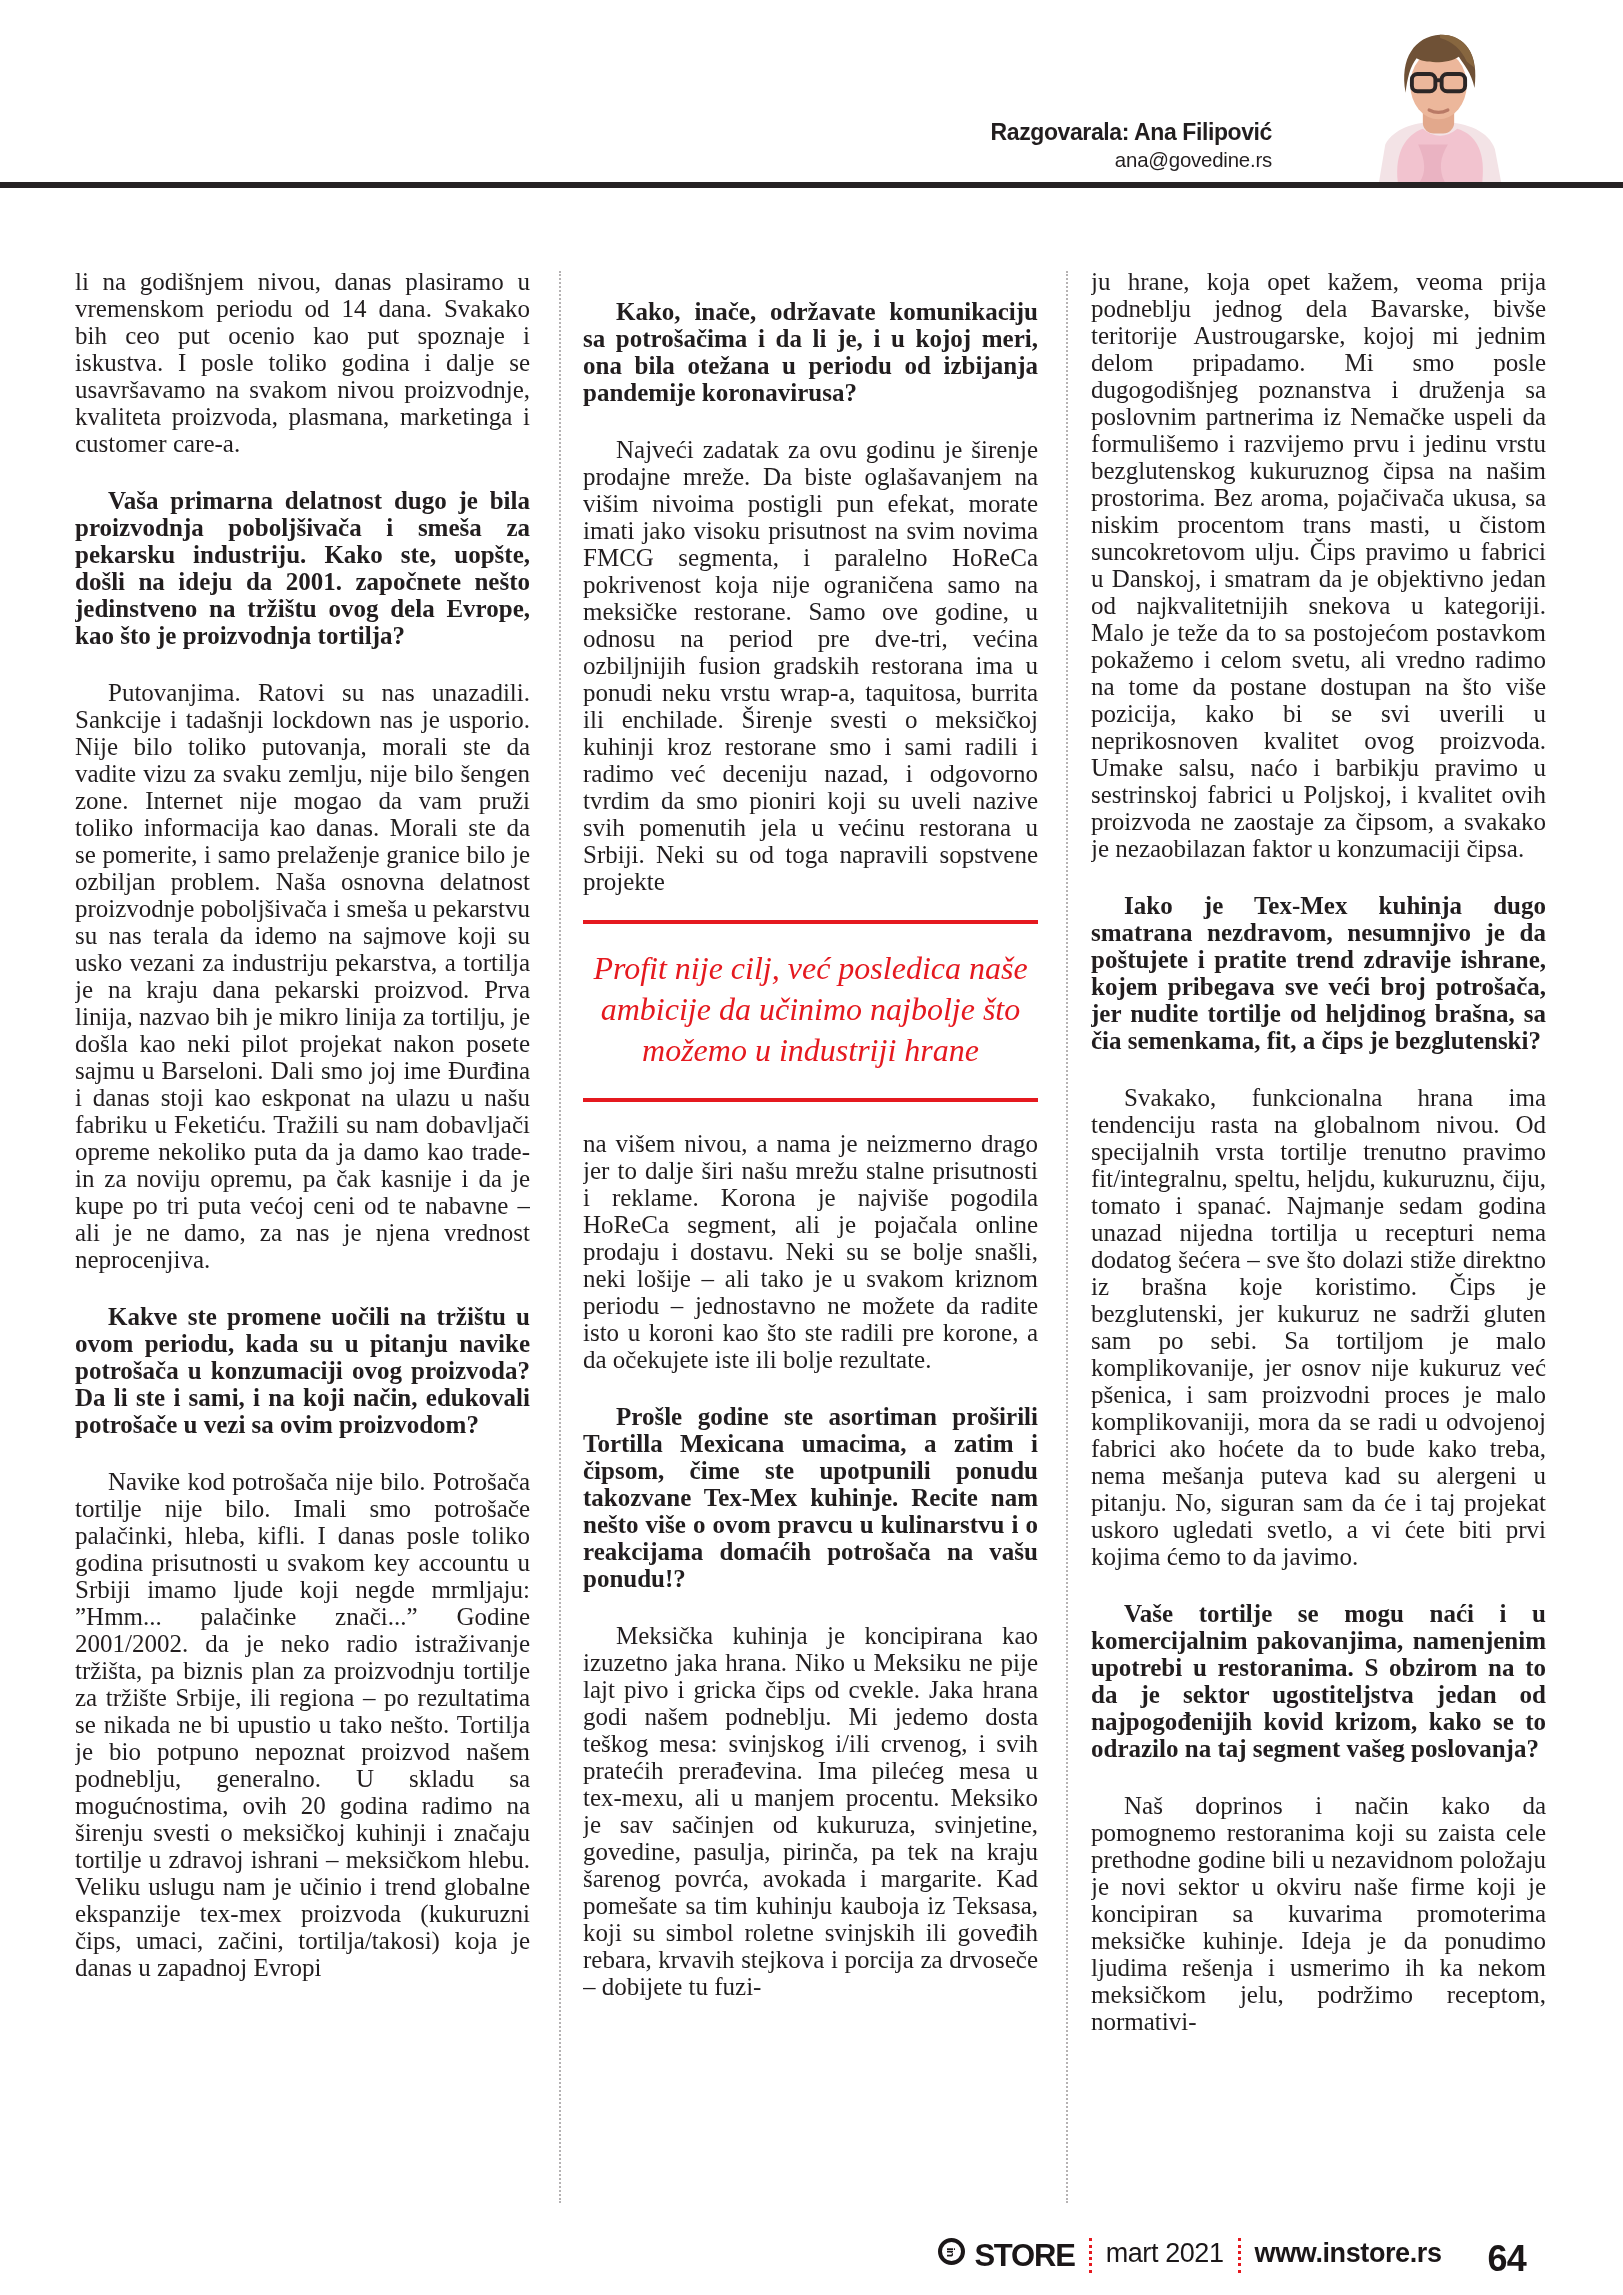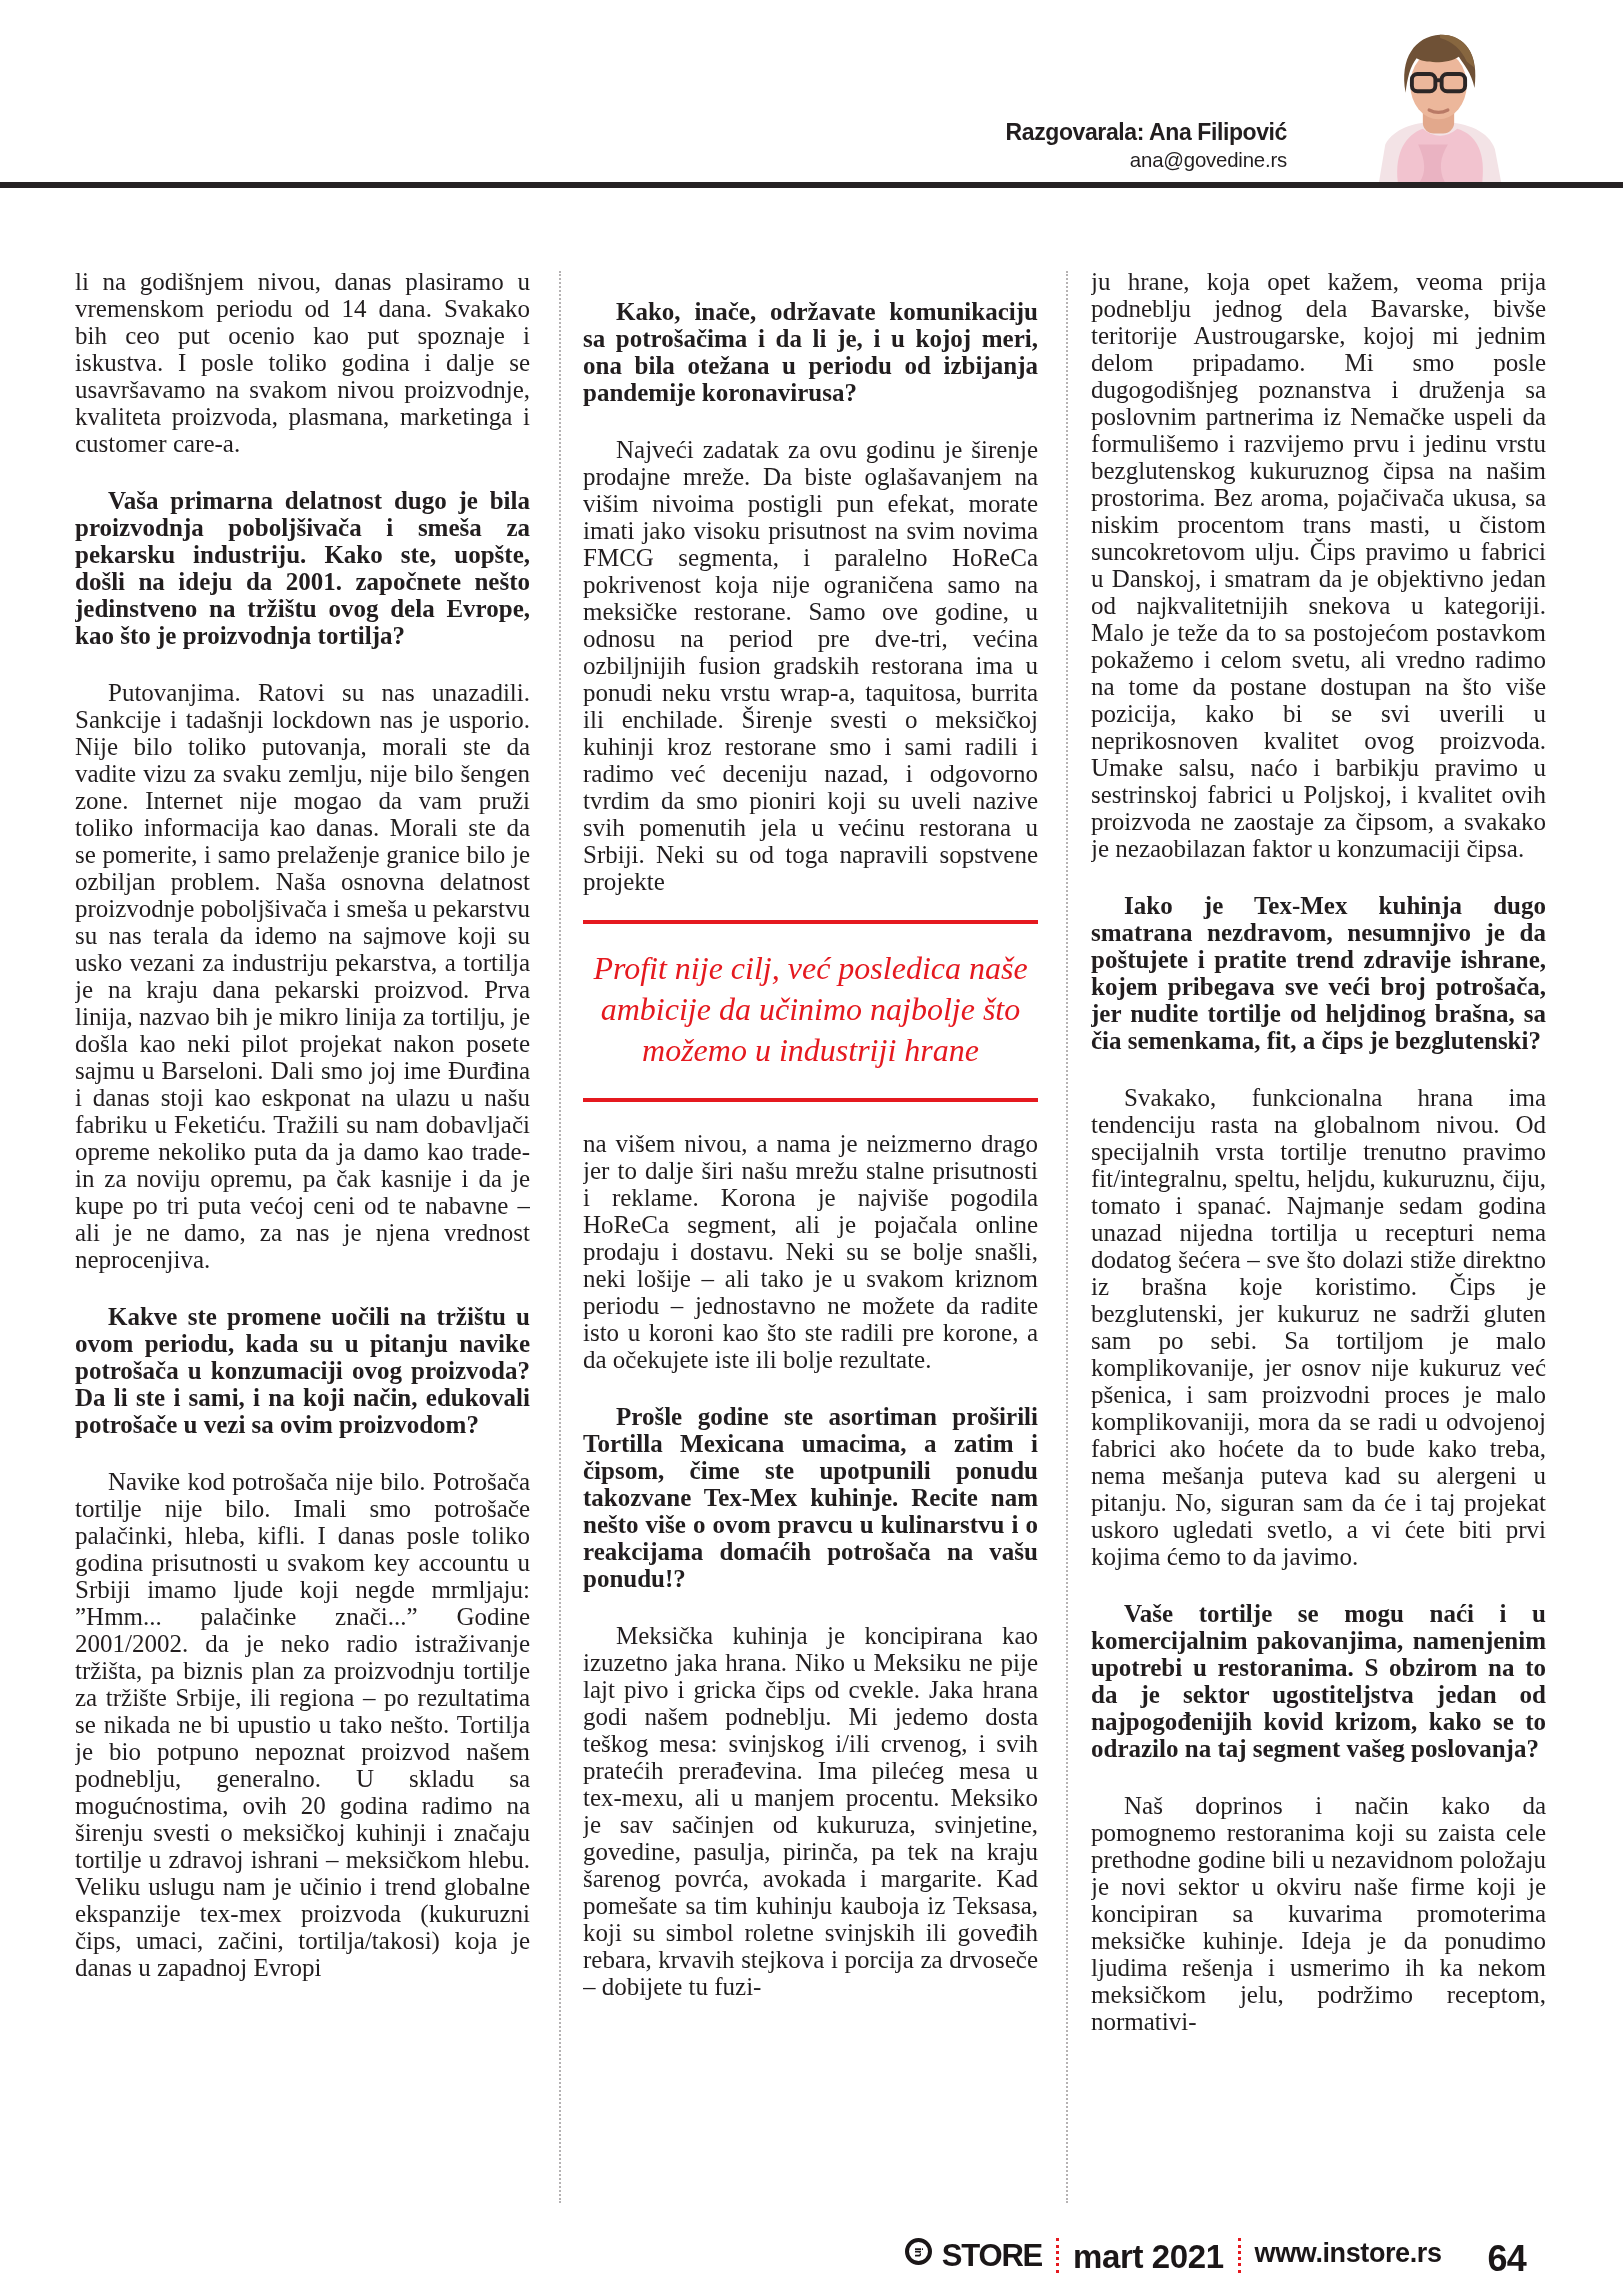--- a/index.html
+++ b/index.html
@@ -1,20 +1,20 @@
 <!DOCTYPE html>
 <html lang="sr" style="font-size:12.6px"><head>
 <meta charset="utf-8">
 <style>
   html,body{margin:0;padding:0;background:#ffffff;}
   .page{position:relative;width:1623px;height:2295px;background:#ffffff;overflow:hidden;
         font-family:"Liberation Serif","DejaVu Serif",serif;color:#221e1f;}
   
   .top-rule{position:absolute;left:0;top:182px;width:1623px;height:6.3px;background:#262223;}
-  .byline{position:absolute;top:119px;right:336px;text-align:right;
+  .byline{position:absolute;top:119px;right:351px;text-align:right;
           font-family:"Liberation Sans","DejaVu Sans",sans-serif;line-height:1.15;}
   .byline .who{font-weight:bold;font-size:23px;letter-spacing:-0.4px;}
   .byline .mail{font-size:20.4px;margin-top:3.9px;letter-spacing:-0.2px;}
   .photo{position:absolute;left:1371px;top:27px;width:135px;height:155px;}
   
   .col{position:absolute;top:268px;width:455px;height:1946px;overflow:hidden;
        font-size:25px;line-height:27px;text-align:justify;}
   .col-1{left:75px;} .col-2{left:583px;} .col-3{left:1091px;}
   .col p{margin:0;}
   .col p.indent{text-indent:33px;}
@@ -25,21 +25,21 @@
   .col-sep{position:absolute;top:271px;height:1932px;width:0;border-left:2.4px dotted #b5b2b3;}
   .sep-1{left:559px;} .sep-2{left:1066px;}
   
   .footer{position:absolute;top:2238px;right:97px;display:flex;align-items:flex-start;
           font-family:"Liberation Sans","DejaVu Sans",sans-serif;color:#1b1718;}
   .logo-circle{display:flex;align-items:center;justify-content:center;width:19px;height:19px;
                border:4.7px solid #1b1718;border-radius:50%;margin-right:9.4px;}
   .logo-circle span{display:block;transform:rotate(90deg);font-size:11.8px;font-weight:bold;letter-spacing:-0.8px;}
   .brand{font-size:31px;font-weight:900;letter-spacing:-1.2px;}
   .dot-sep{height:35px;width:0;border-left:3.9px dotted #e5191f;margin:0 14px;}
-  .issue{font-size:33px;font-weight:bold;letter-spacing:-0.4px;}
+  .issue{font-size:27px;font-weight:normal;letter-spacing:-0.4px;}
   .site{font-size:27px;font-weight:bold;letter-spacing:-0.4px;}
   .pagenum{font-size:36px;font-weight:900;margin-left:46px;letter-spacing:-0.8px;}
 </style>
 </head>
 <body>
 
 <div class="page">
 
   <div class="byline">
     <div class="who">Razgovarala: Ana Filipović</div>

